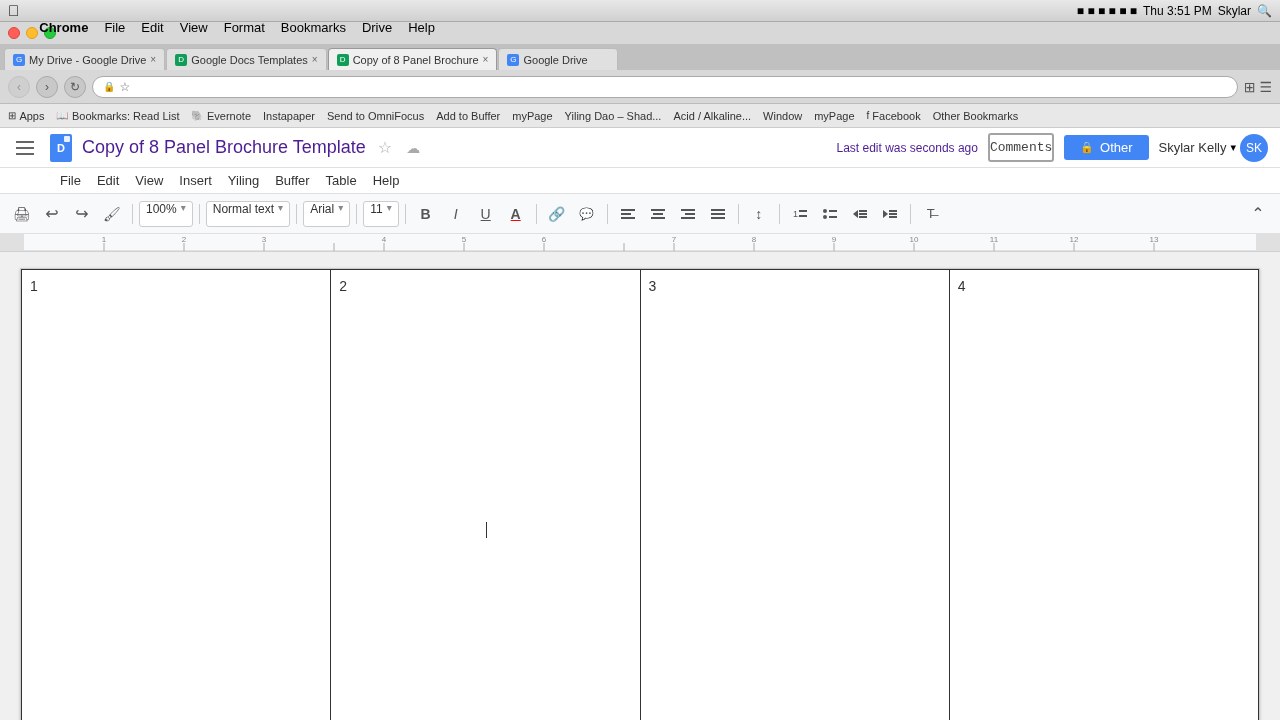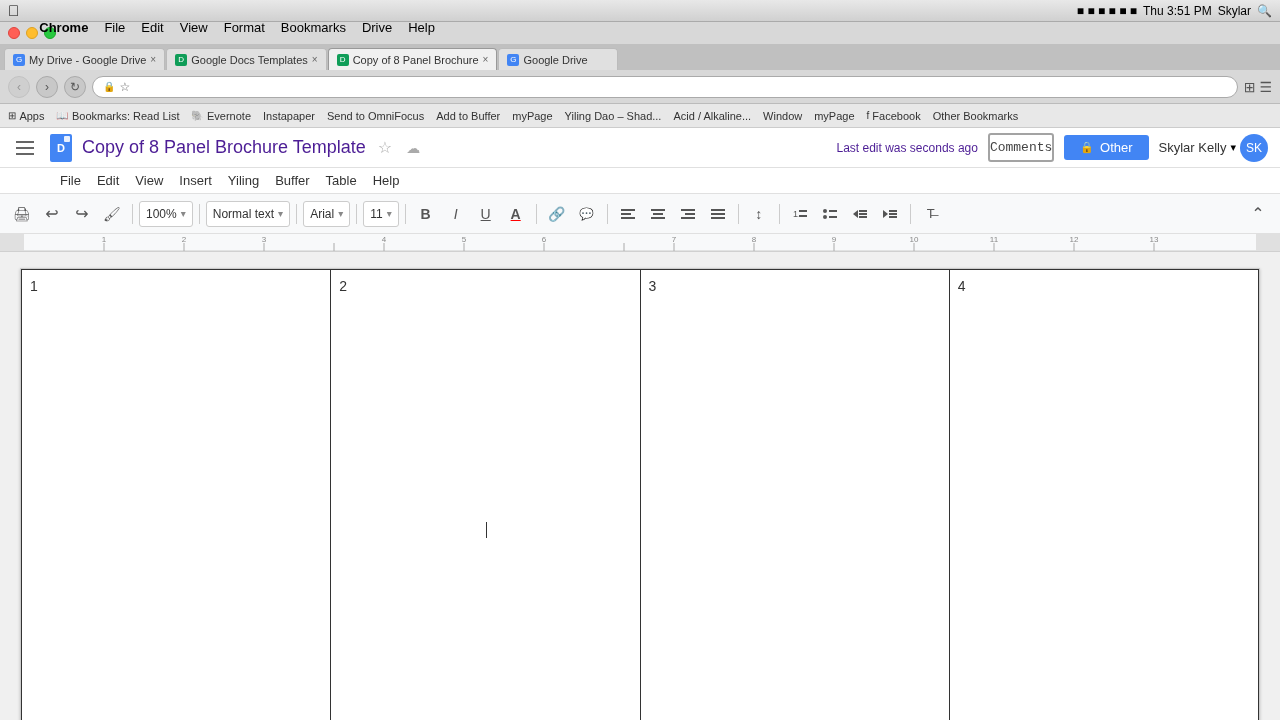--- a/index.html
+++ b/index.html
@@ -237,21 +237,21 @@
       cursor: pointer; border-radius: 3px;
       font-size: 14px; color: #555;
       border: none; background: transparent;
     }
     .toolbar-separator { width: 1px; height: 20px; background: #ccc; margin: 0 4px; }
     .toolbar-dropdown {
       height: 26px;
       border: 1px solid #ccc;
       border-radius: 3px;
       background: white;
-      display: flex; align-items: center;
+      display: flex; align-items: flex-start;
       padding: 0 6px;
       gap: 4px;
       cursor: pointer;
       font-size: 12px; color: #333;
     }
     .td-arrow { font-size: 10px; color: #888; }
     .toolbar-spacer { flex: 1; }
     .toolbar-collapse-btn {
       width: 28px; height: 28px;
       display: flex; align-items: center; justify-content: center;

